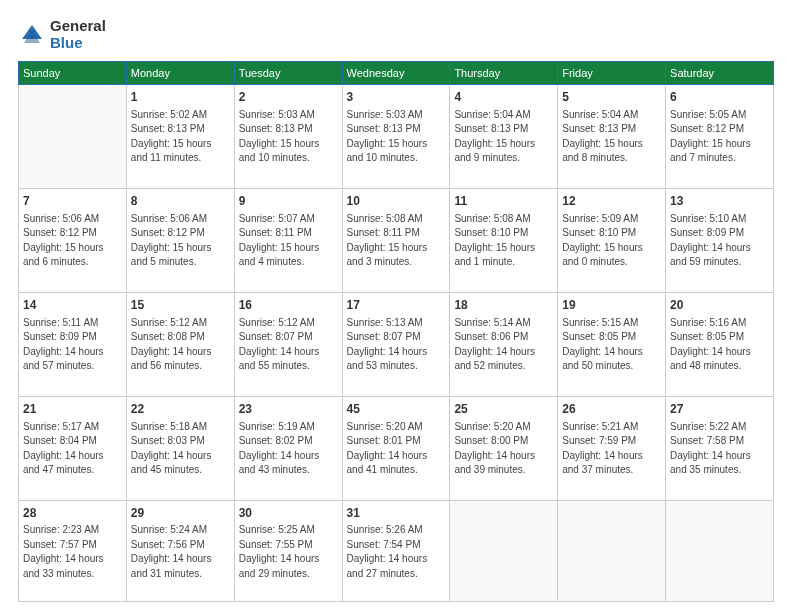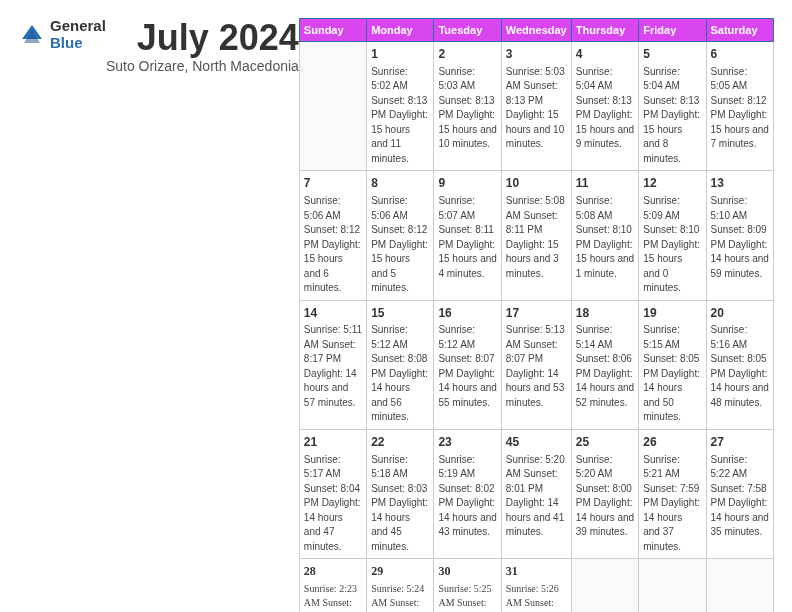--- a/index.html
+++ b/index.html
@@ -8,20 +8,21 @@
       background: #fff;
       width: 792px;
       height: 612px;
       overflow: hidden;
     }
     .page {
       width: 792px;
       height: 612px;
       padding: 18px 18px 10px 18px;
       display: flex;
+      flex-direction: column;
     }
     .header {
       display: flex;
       justify-content: space-between;
       align-items: flex-start;
       margin-bottom: 10px;
     }
     .logo {
       display: flex;
       align-items: center;
@@ -59,26 +60,26 @@
       font-size: 14px;
       color: #555;
     }
     .calendar {
       border-collapse: collapse;
       width: 100%;
       flex: 1;
       font-size: 9.5px;
     }
     .calendar th {
-      background-color: #d946ef;
+      background-color: #15803d;
       color: #fff;
       padding: 5px 4px;
       text-align: left;
       font-size: 11px;
-      font-weight: bold;
+      font-weight: normal;
       border: 1px solid #2a6fad;
     }
     .calendar td {
       border: 1px solid #ccc;
       vertical-align: top;
       padding: 4px 4px;
       width: calc(100% / 7);
       height: 88px;
       color: #333;
       font-size: 9px;
@@ -94,41 +95,36 @@
       display: block;
       margin-bottom: 2px;
     }
     .day-info {
       color: #444;
       font-size: 10px;
       line-height: 1.45;
     }
     .row-last td {
       height: 70px;
-      font-family: Liberation Serif, serif;
     }
   </style>
 </head>
 <body>
 
 <div class="page">
   <div class="header">
     <div class="logo">
       <svg class="logo-icon" viewBox="0 0 28 28">
         <polygon points="14,4 24,18 4,18" fill="#2a6fad"></polygon>
         <polygon points="14,9 22,22 6,22" fill="#1a5a9a" opacity="0.5"></polygon>
       </svg>
       <div class="logo-text">
         <span class="logo-general">General</span>
         <span class="logo-blue">Blue</span>
       </div>
-    </div>
-    <div class="title-block">
-      <div class="month-title">July 2024</div>
-      <div class="subtitle">Suto Orizare, North Macedonia</div>
     </div>
   </div>
 
   <table class="calendar">
     <thead>
       <tr>
         <th>Sunday</th>
         <th>Monday</th>
         <th>Tuesday</th>
         <th>Wednesday</th>
@@ -231,21 +227,21 @@
             <div class="day-info">Sunrise: 5:10 AM
 Sunset: 8:09 PM
 Daylight: 14 hours
 and 59 minutes.</div>
           </td>
         </tr>
         <tr>
           <td>
             <span class="day-num">14</span>
             <div class="day-info">Sunrise: 5:11 AM
-Sunset: 8:17 PM
+Sunset: 8:09 PM
 Daylight: 14 hours
 and 57 minutes.</div>
           </td>
           <td>
             <span class="day-num">15</span>
             <div class="day-info">Sunrise: 5:12 AM
 Sunset: 8:08 PM
 Daylight: 14 hours
 and 56 minutes.</div>
           </td>

